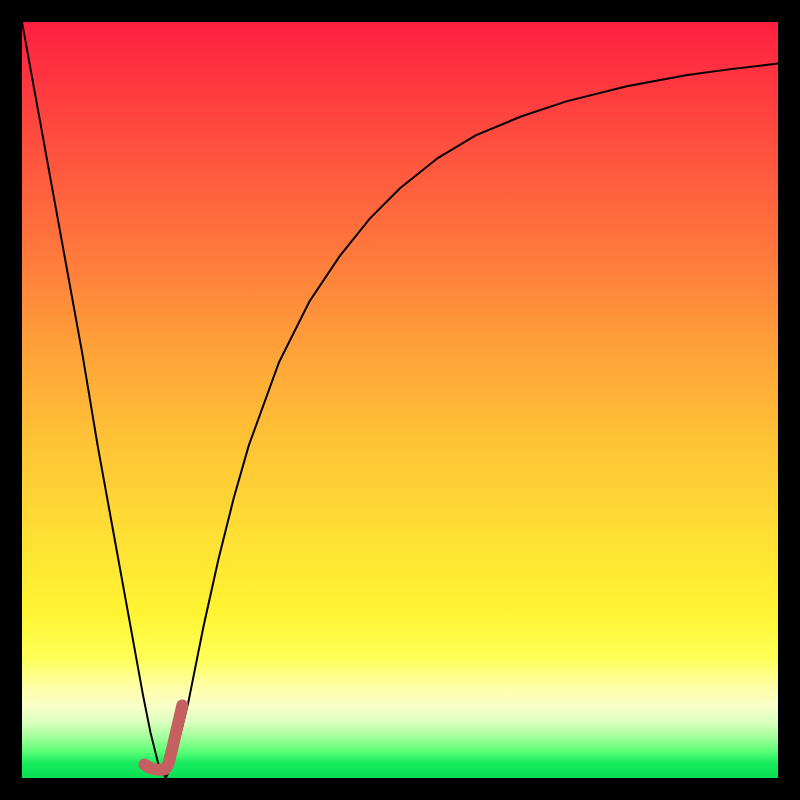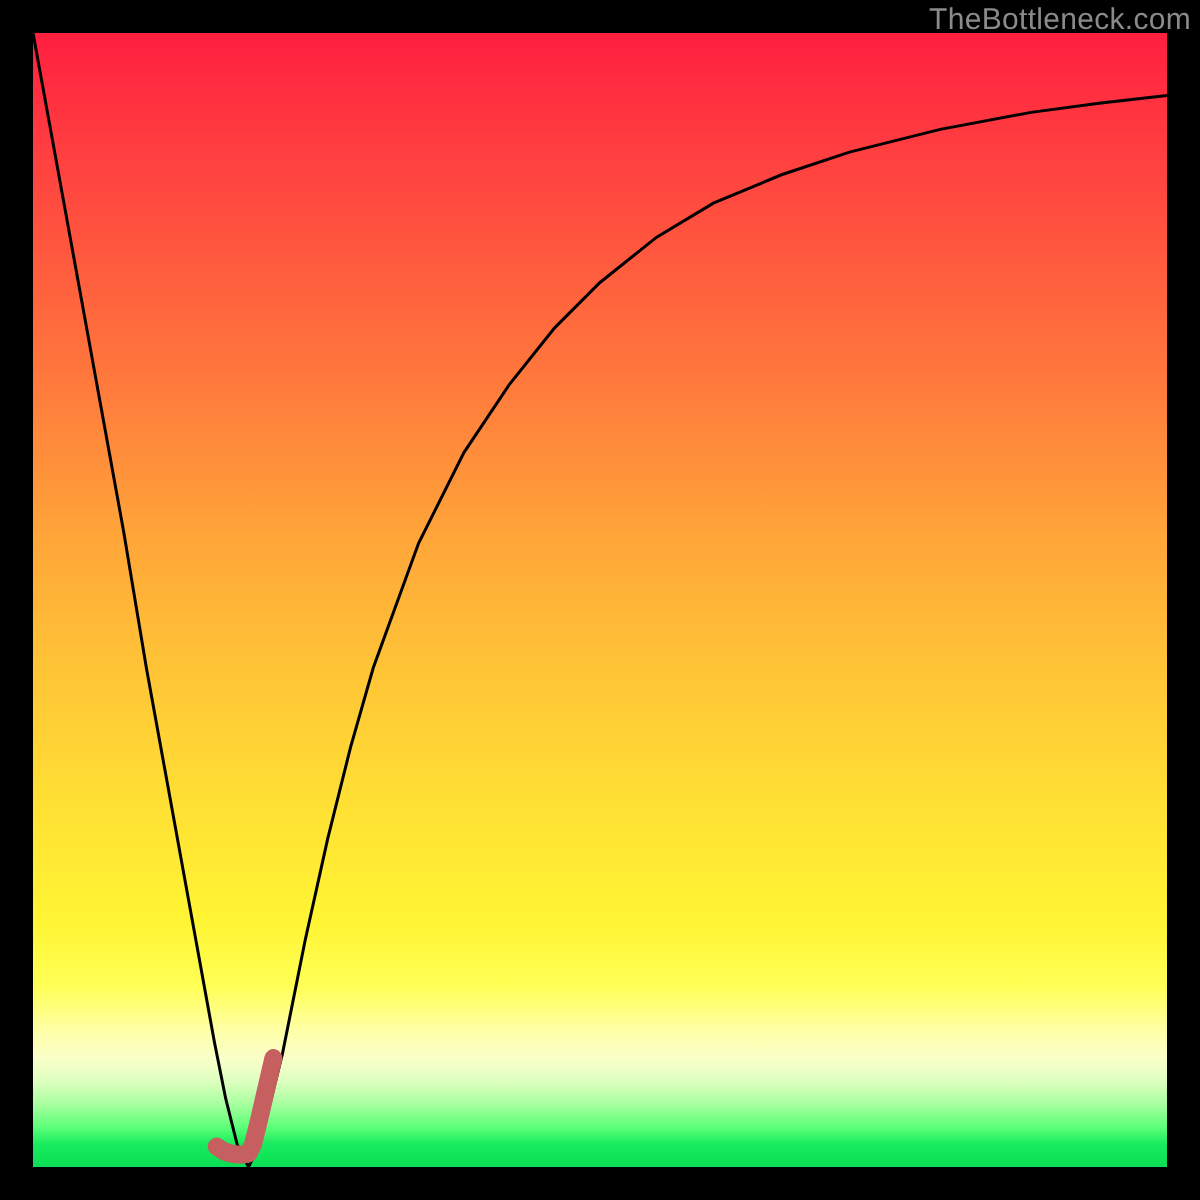--- a/index.html
+++ b/index.html
@@ -67,14 +67,13 @@
 </head>
 <body>
 
 <div class="frame">
   <div class="plot-area">
     <svg class="curves" viewBox="0 0 756 756" preserveAspectRatio="none">
       <path id="primary-curve-path" fill="none" stroke="#000000" stroke-width="2" d="M0.00 0.00 L15.12 83.16 L30.24 166.32 L45.36 249.48 L60.48 332.64 L75.60 423.36 L90.72 506.52 L105.84 589.68 L120.96 672.84 L128.52 710.64 L136.08 740.88 L143.64 756.00 L151.20 740.88 L166.32 680.40 L181.44 604.80 L196.56 536.76 L211.68 476.28 L226.80 423.36 L257.04 340.20 L287.28 279.72 L317.52 234.36 L347.76 196.56 L378.00 166.32 L415.80 136.08 L453.60 113.40 L498.96 94.50 L544.32 79.38 L604.80 64.26 L665.28 52.92 L710.64 46.87 L756.00 41.58"></path>
       <path id="highlight-path" fill="none" stroke="#c66060" stroke-width="12" stroke-linecap="round" stroke-linejoin="round" d="M122.47 742.39 L127.01 745.42 L131.54 746.93 L136.08 747.68 L140.62 747.68 L143.64 746.93 L146.66 740.88 L150.44 725.76 L154.98 706.10 L160.27 683.42"></path>
     </svg>
   </div>
-  <div class="watermark">TheBottleneck.com</div>
 </div>
 
 </body></html>

